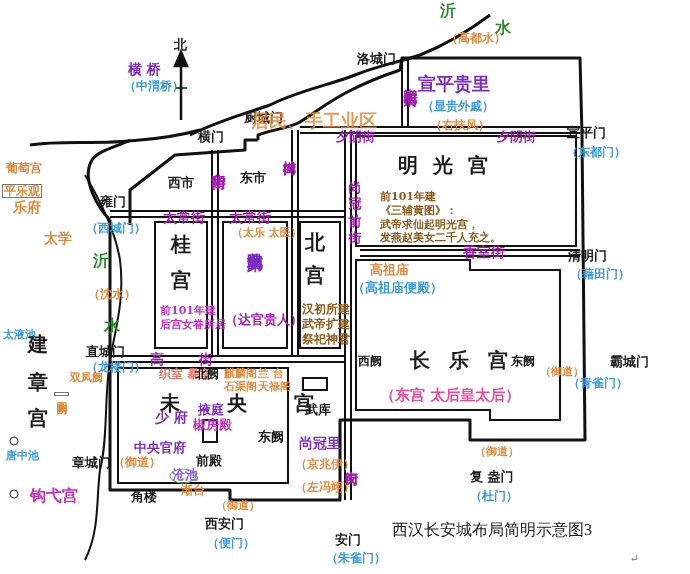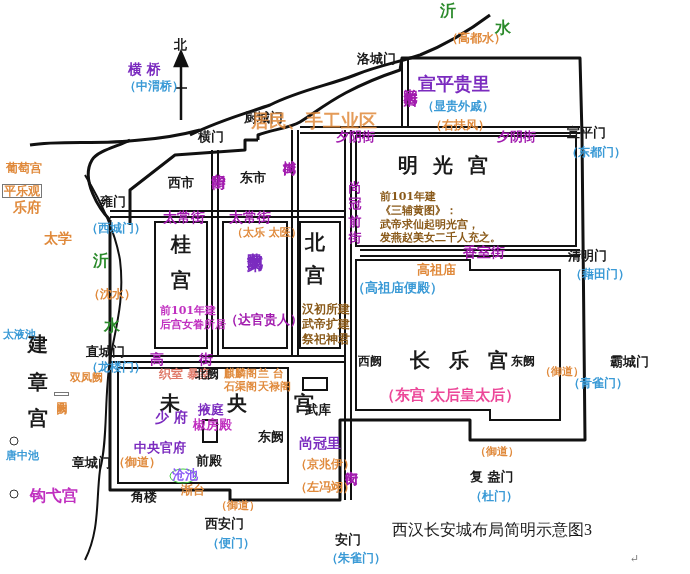--- a/index.html
+++ b/index.html
@@ -164,21 +164,21 @@
 <div class="lbl navy s13" style="left:225px;top:313px;">（达官贵人）</div>
 
 <div class="lbl blk s20" style="left:305px;top:232px;">北</div>
 <div class="lbl blk s20" style="left:305px;top:265px;">宫</div>
 <div class="note brown s12" style="left:302px;top:302px;">
   <div>汉初所建</div>
   <div>武帝扩建</div>
   <div>祭祀神君</div>
 </div>
 
-<div class="lbl orange s13" style="left:370px;top:263px;margin-left:47px;">高祖庙</div>
+<div class="lbl orange s13" style="left:370px;top:263px;">高祖庙</div>
 <div class="lbl sky s13" style="left:352px;top:281px;">（高祖庙便殿）</div>
 
 <div class="lbl blk s12" style="left:358px;top:355px;">西阙</div>
 <div class="lbl blk s20" style="left:410px;top:350px;letter-spacing:6px;">长 乐 宫</div>
 <div class="lbl blk s12" style="left:511px;top:355px;">东阙</div>
 <div class="lbl pink s15" style="left:380px;top:388px;">（东宫 太后皇太后）</div>
 <div class="lbl orange s11" style="left:540px;top:366px;">（御道）</div>
 <div class="lbl orange s11" style="left:475px;top:446px;">（御道）</div>
 
 <div class="lbl salmon s12" style="left:140px;top:368px;margin-left:19px;">织室 暴室</div>

